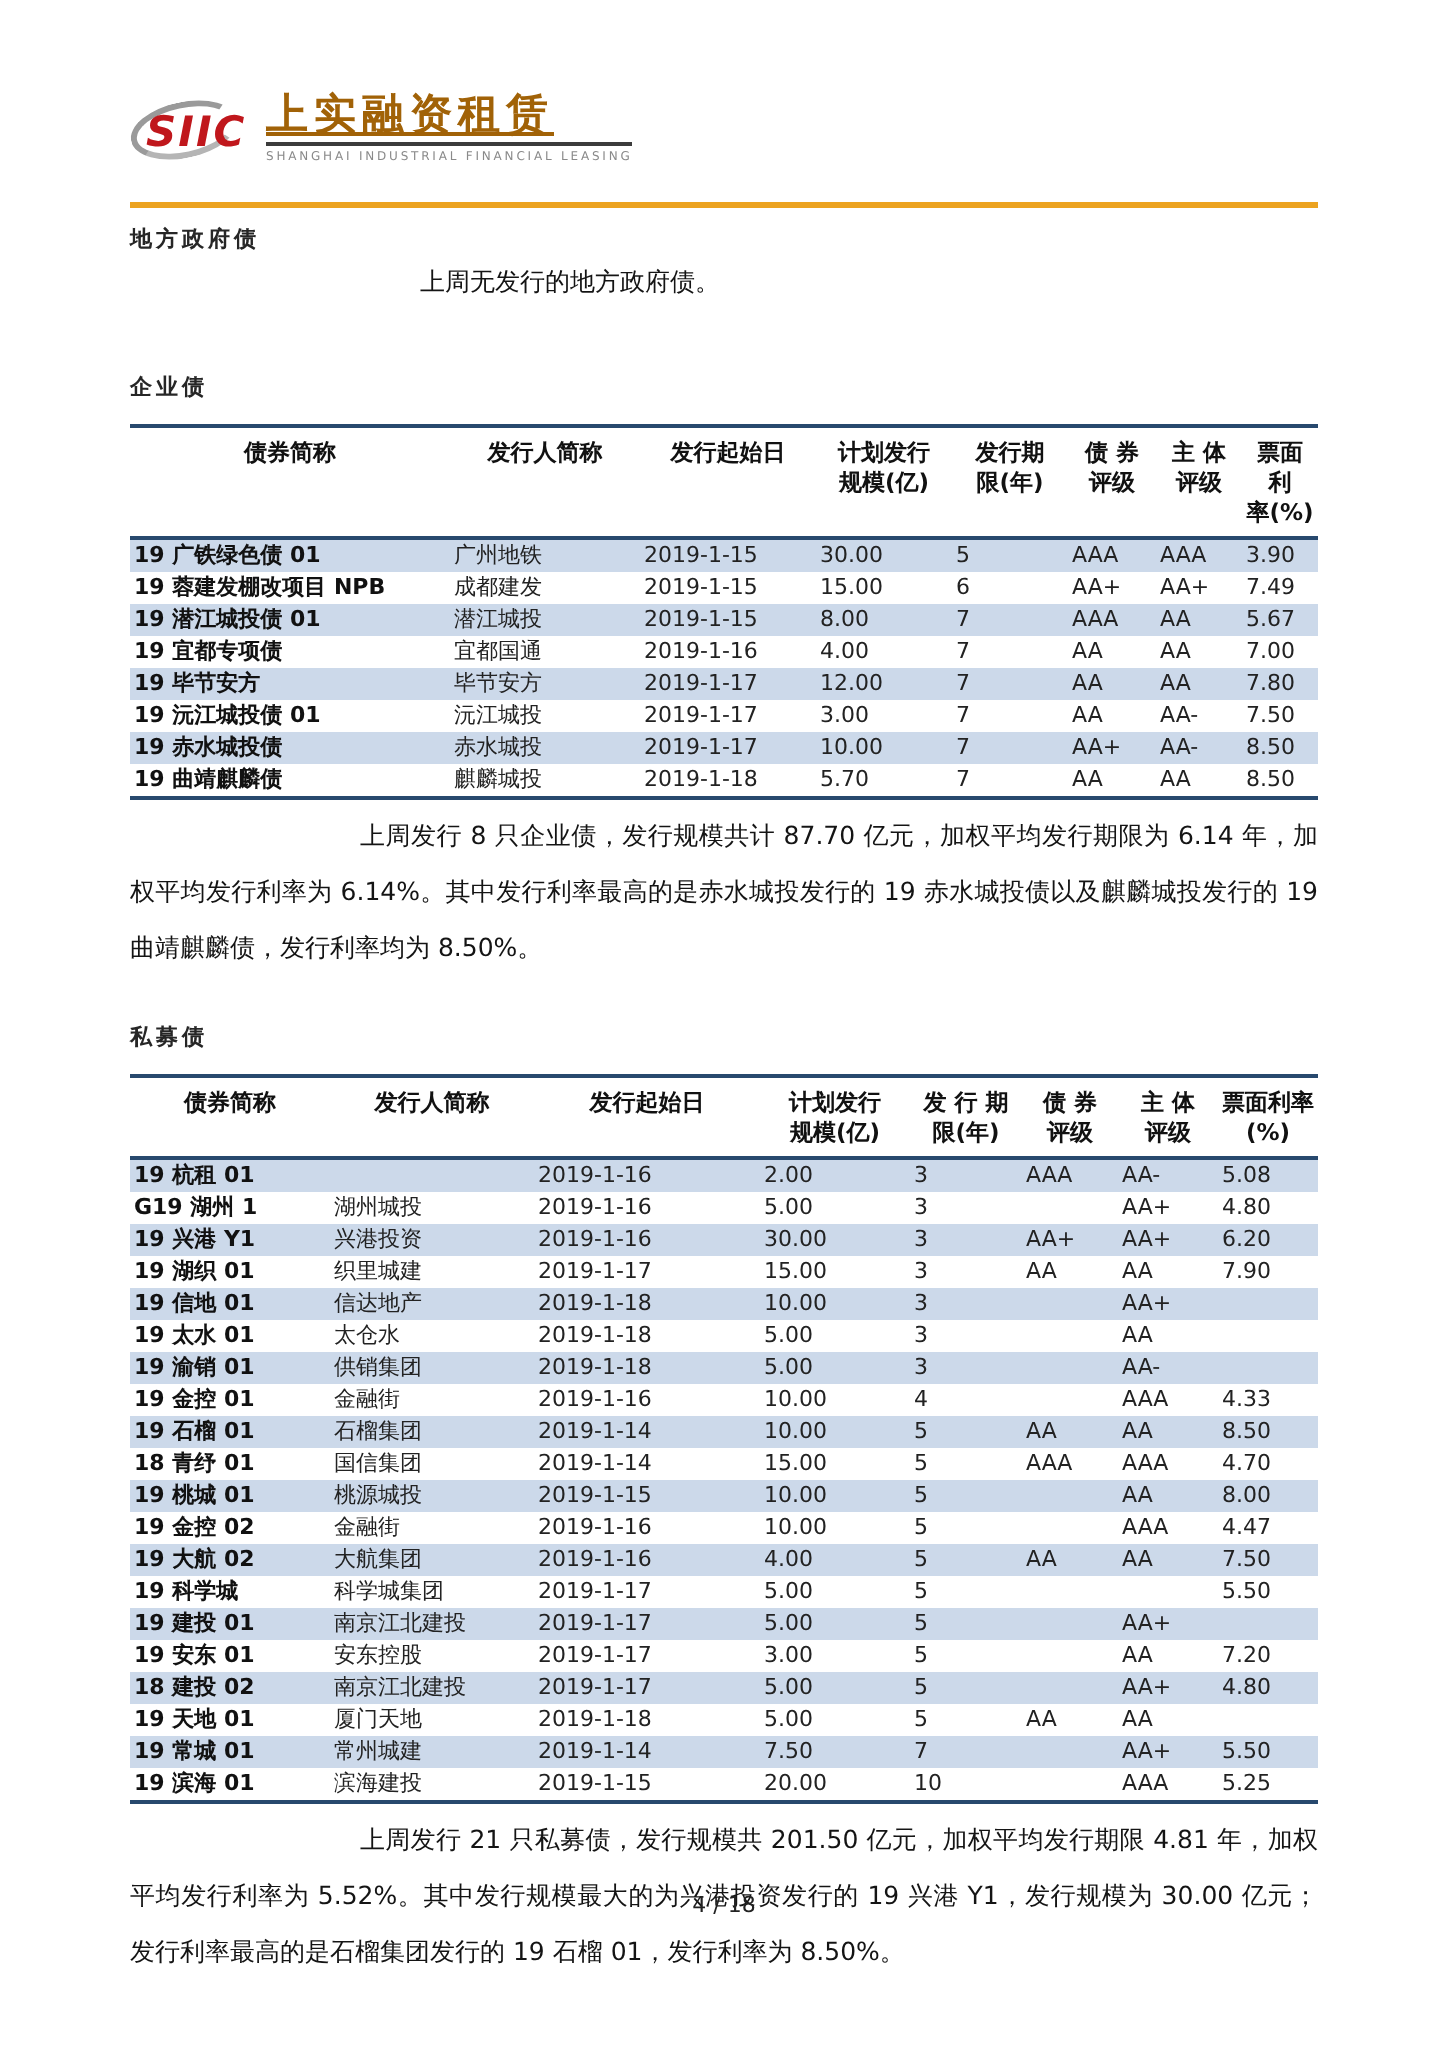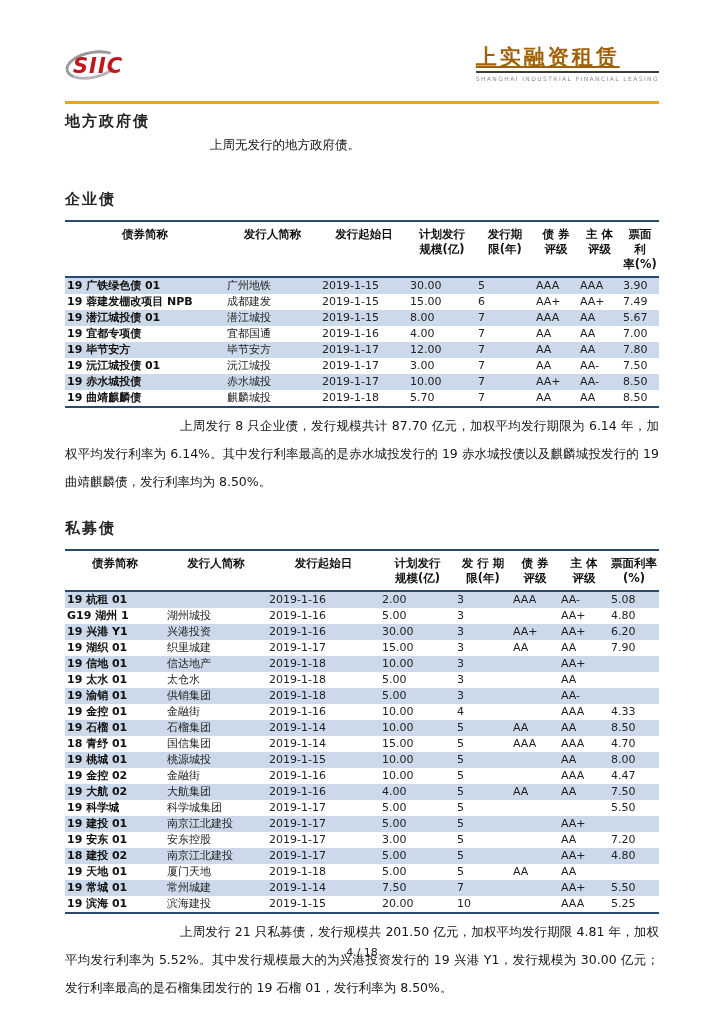--- a/index.html
+++ b/index.html
@@ -1,31 +1,31 @@
 <!DOCTYPE html>
 <html><head>
 <meta charset="utf-8">
 <style>
   * { margin:0; padding:0; box-sizing:border-box; }
   html,body { background:#ffffff; }
   body { width:724px; height:1023px; font-family:"DejaVu Sans", sans-serif; color:#1d1d1d; overflow:hidden; }
   .page { width:724px; height:1023px; position:relative; background:#fff; padding:45px 65px 0 65px; }
 
   
-  .logo-row { display:flex; align-items:flex-start; height:46px;justify-content:space-between; }
+  .logo-row { display:flex; align-items:flex-start; height:46px; }
   .logo-mark { position:relative; width:58px; height:30px; margin-top:6px; }
   .logo-mark .siic { font-style:italic; font-weight:bold; font-size:21px; color:#c0171c; letter-spacing:1px; position:absolute; left:8px; top:3px; }
   .logo-mark .swoosh { position:absolute; left:0; top:0; width:54px; height:28px; border:3px solid #9a9a9a; border-right-color:transparent; border-bottom-color:#b5b5b5; border-radius:50%; transform:rotate(-12deg); }
   .logo-text { margin-left:10px; }
   .logo-cn { font-size:21px; font-weight:bold; color:#a16207; letter-spacing:3px; border-bottom:2px solid #3c3c3c; padding-bottom:1px; line-height:1.2;text-decoration:underline; }
   .logo-en { font-size:6px; color:#8a8a8a; letter-spacing:1.4px; margin-top:2px; white-space:nowrap; }
 
   .rule-orange { height:3px; background:#eca320; margin-top:10px; }
 
-  h2.sec { font-size:15px; font-weight:bold; color:#262626; letter-spacing:2px; }
+  h2.sec { font-size:11px; font-weight:bold; color:#262626; letter-spacing:2px; }
   .sec-localgov { margin-top:8px; }
   .sec-corp { margin-top:31px; }
   .sec-priv { margin-top:23px; }
 
   p.body-text { font-size:12.5px; line-height:28px; color:#141414; text-align:justify; }
   .p-localgov { margin-top:0; text-indent:145px; }
   .p-summary { margin-top:4px; text-indent:115px; }
 
   table { width:594px; border-collapse:collapse; table-layout:fixed; margin-top:11px;
           border-top:2px solid #28496e; border-bottom:2px solid #28496e; }

